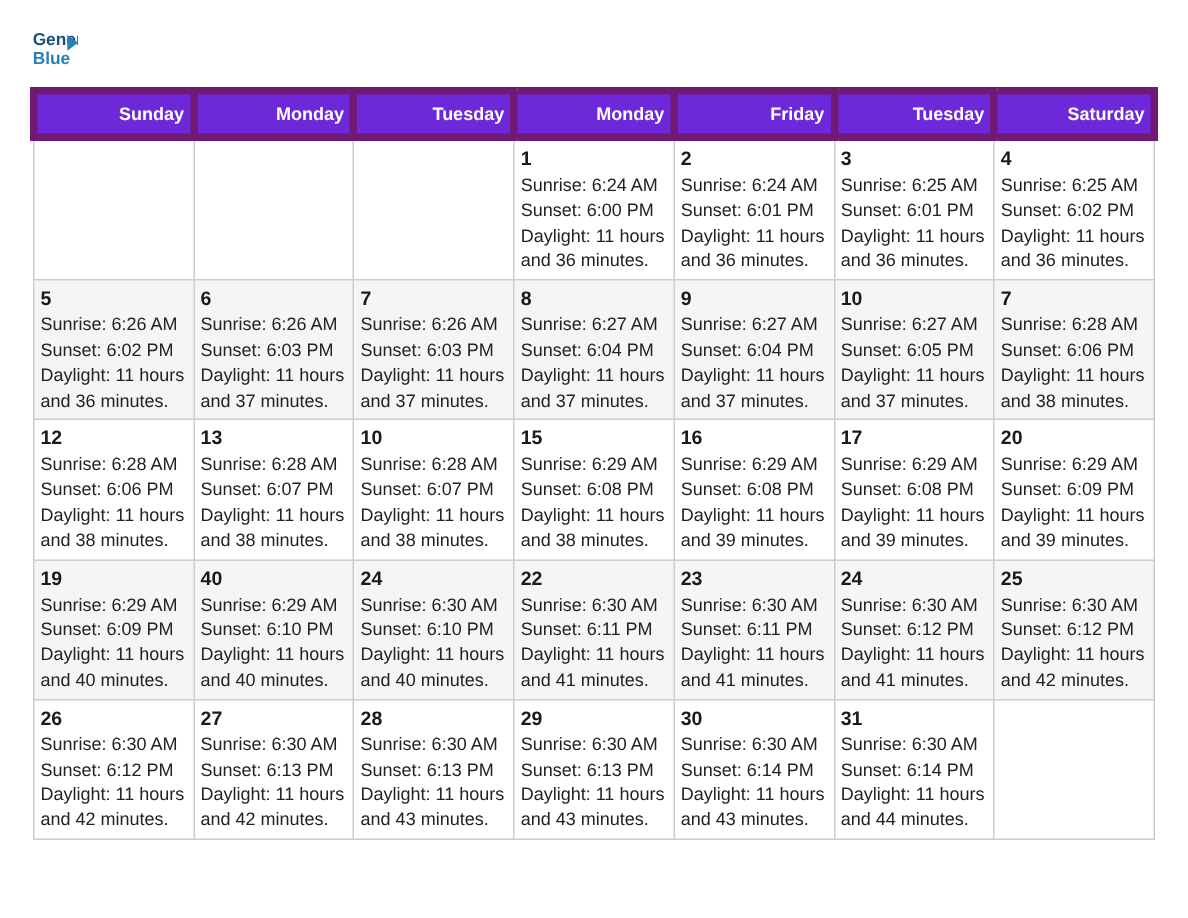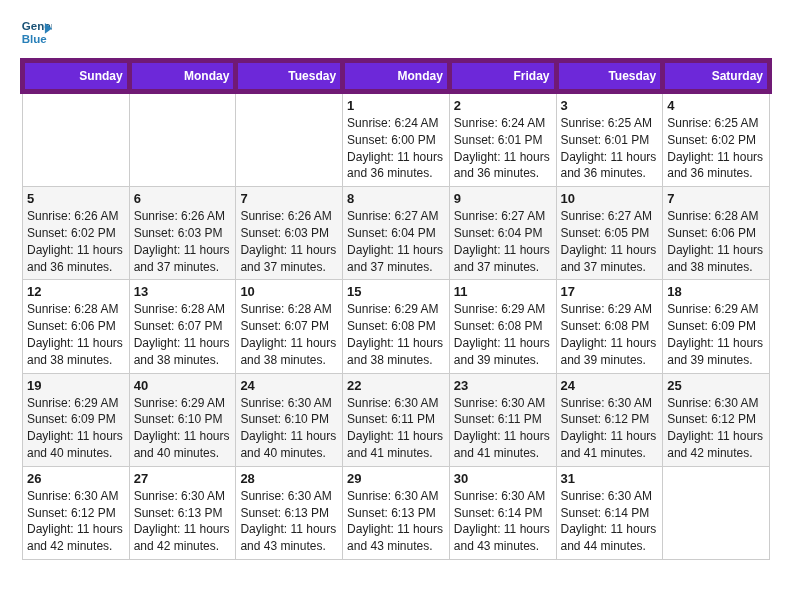--- a/index.html
+++ b/index.html
@@ -215,33 +215,33 @@
 Sunset: 6:07 PM
 Daylight: 11 hours and 38 minutes.</div>
         </td>
         <td>
           <div class="day-num">15</div>
           <div class="day-info" style="white-space: pre-line;">Sunrise: 6:29 AM
 Sunset: 6:08 PM
 Daylight: 11 hours and 38 minutes.</div>
         </td>
         <td>
-          <div class="day-num">11</div>
+          <div class="day-num">16</div>
           <div class="day-info" style="white-space: pre-line;">Sunrise: 6:29 AM
 Sunset: 6:08 PM
 Daylight: 11 hours and 39 minutes.</div>
         </td>
         <td>
           <div class="day-num">17</div>
           <div class="day-info" style="white-space: pre-line;">Sunrise: 6:29 AM
 Sunset: 6:08 PM
 Daylight: 11 hours and 39 minutes.</div>
         </td>
         <td>
-          <div class="day-num">18</div>
+          <div class="day-num">20</div>
           <div class="day-info" style="white-space: pre-line;">Sunrise: 6:29 AM
 Sunset: 6:09 PM
 Daylight: 11 hours and 39 minutes.</div>
         </td>
       </tr>
       <tr>
         <td>
           <div class="day-num">19</div>
           <div class="day-info" style="white-space: pre-line;">Sunrise: 6:29 AM
 Sunset: 6:09 PM

